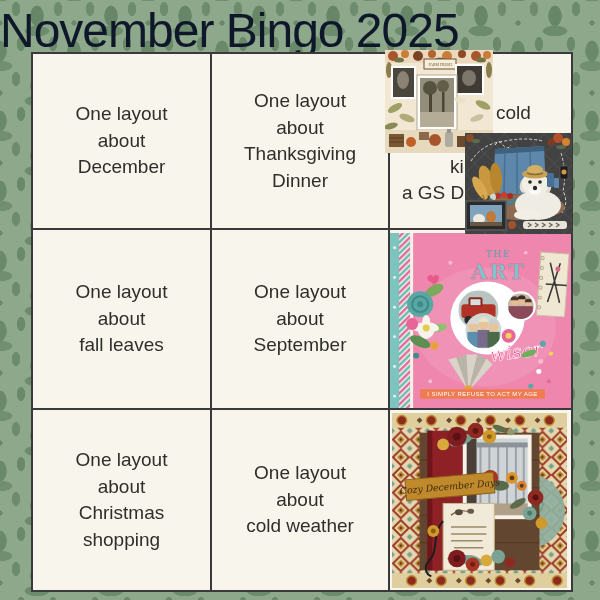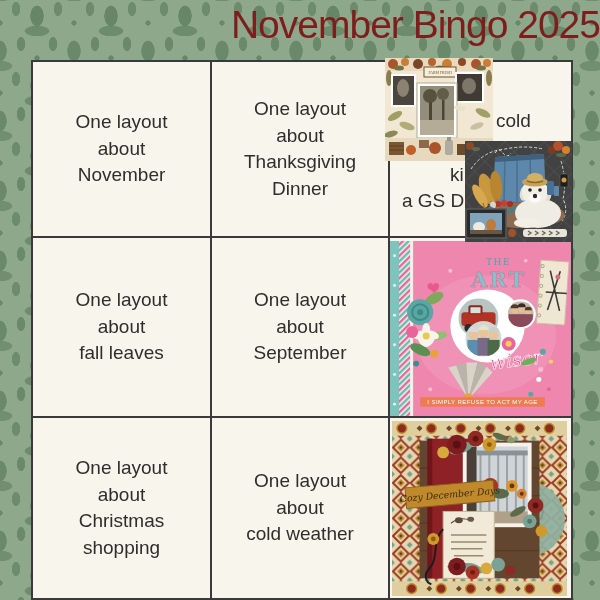--- a/index.html
+++ b/index.html
@@ -17,25 +17,25 @@
       radial-gradient(ellipse 11px 17px at 37px 16px, rgba(70,106,73,.50) 58%, transparent 63%),
       radial-gradient(ellipse 21px 9px  at 37px 31px, rgba(70,106,73,.40) 55%, transparent 61%),
       radial-gradient(ellipse 7px 12px  at 21px 44px, rgba(70,106,73,.45) 55%, transparent 63%),
       radial-gradient(ellipse 7px 12px  at 53px 44px, rgba(70,106,73,.45) 55%, transparent 63%),
       radial-gradient(circle 4px        at 37px 58px, rgba(70,106,73,.50) 60%, transparent 72%);
     background-size:74px 70px;
     background-position:0 0,0 0,0 0,0 0,0 0, 37px 35px,37px 35px,37px 35px,37px 35px,37px 35px;
   }
   .title {
     position:absolute; top:3px; left:0; width:100%;
-    text-align:right; color:#7f1d1d; font-size:39px; font-weight:400;
+    text-align:left; color:#0f172a; font-size:48px; font-weight:400;
     letter-spacing:-1px;
   }
   .grid {
-    position:absolute; left:31px; top:60px;
+    position:absolute; left:31px; top:52px;
     width:538px; height:536px; box-sizing:content-box;
     border:2px solid #3a3a3a; background:#d946ef;
     display:grid;
     grid-template-columns:179px 178px 181px;
     grid-template-rows:176px 180px 180px;
   }
   .cell {
     position:relative;
     display:flex; flex-direction:column; justify-content:center; align-items:center;
     font-size:19px; line-height:26.5px; color:#2f2e2b; text-align:center;
@@ -58,21 +58,21 @@
 </head>
 <body>
 
 <h1 class="title">November Bingo 2025</h1>
 
 <div class="grid">
 
   <div class="cell b-r b-b">
     <div>One layout</div>
     <div>about</div>
-    <div>November</div>
+    <div>December</div>
   </div>
 
   <div class="cell b-r b-b">
     <div>One layout</div>
     <div>about</div>
     <div>Thanksgiving</div>
     <div>Dinner</div>
   </div>
 
   <div class="cell b-b" style="z-index:4;">

